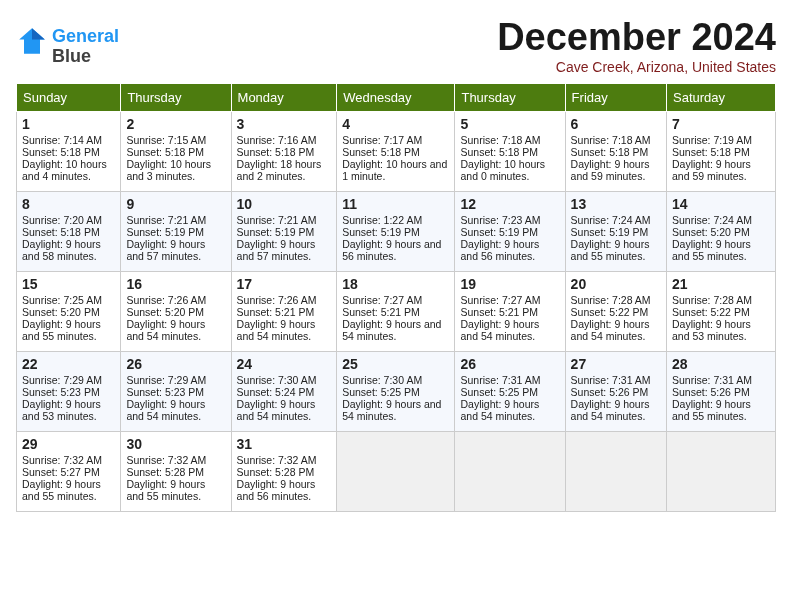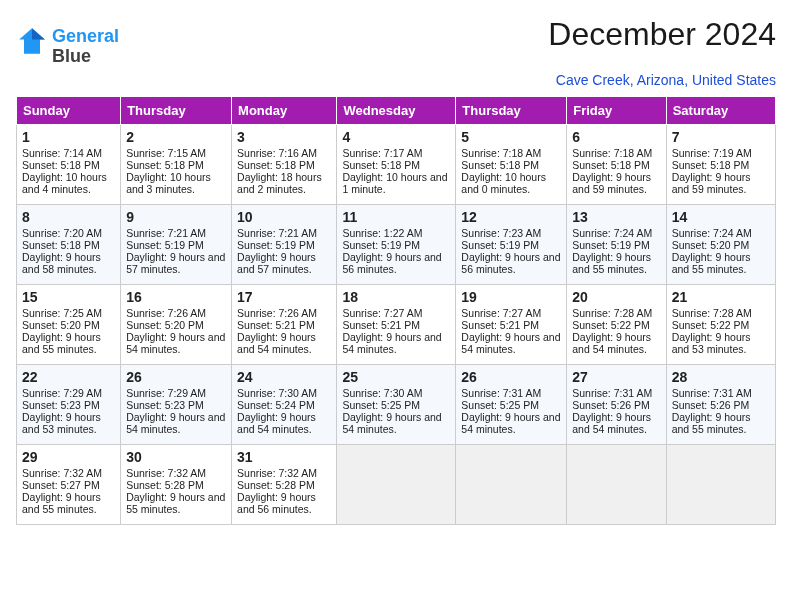--- a/index.html
+++ b/index.html
@@ -32,38 +32,37 @@
       color: #2196f3;
     }
     .logo-icon {
       width: 32px;
       height: 32px;
     }
     .title-block {
       text-align: right;
     }
     .month-title {
-      font-size: 32px;
-      font-weight: normal;
+      font-size: 38px;
+      font-weight: bold;
       color: #1a1a1a;
     }
     .subtitle {
       font-size: 14px;
-      color: #1d4ed8;
-      margin-top: 19px;
+      color: #7f1d1d;
     }
     table {
       width: 100%;
       border-collapse: collapse;
       font-size: 11px;
     }
     thead tr th {
-      background: #a21caf;
+      background: #4d7c0f;
       color: #fff;
-      font-weight: bold;
+      font-weight: normal;
       font-size: 13px;
       padding: 6px 6px;
       border: 1px solid #fff;
       text-align: left;
     }
     tbody tr td {
       border: 1px solid #ccc;
       vertical-align: top;
       padding: 4px 5px;
       height: 80px;

